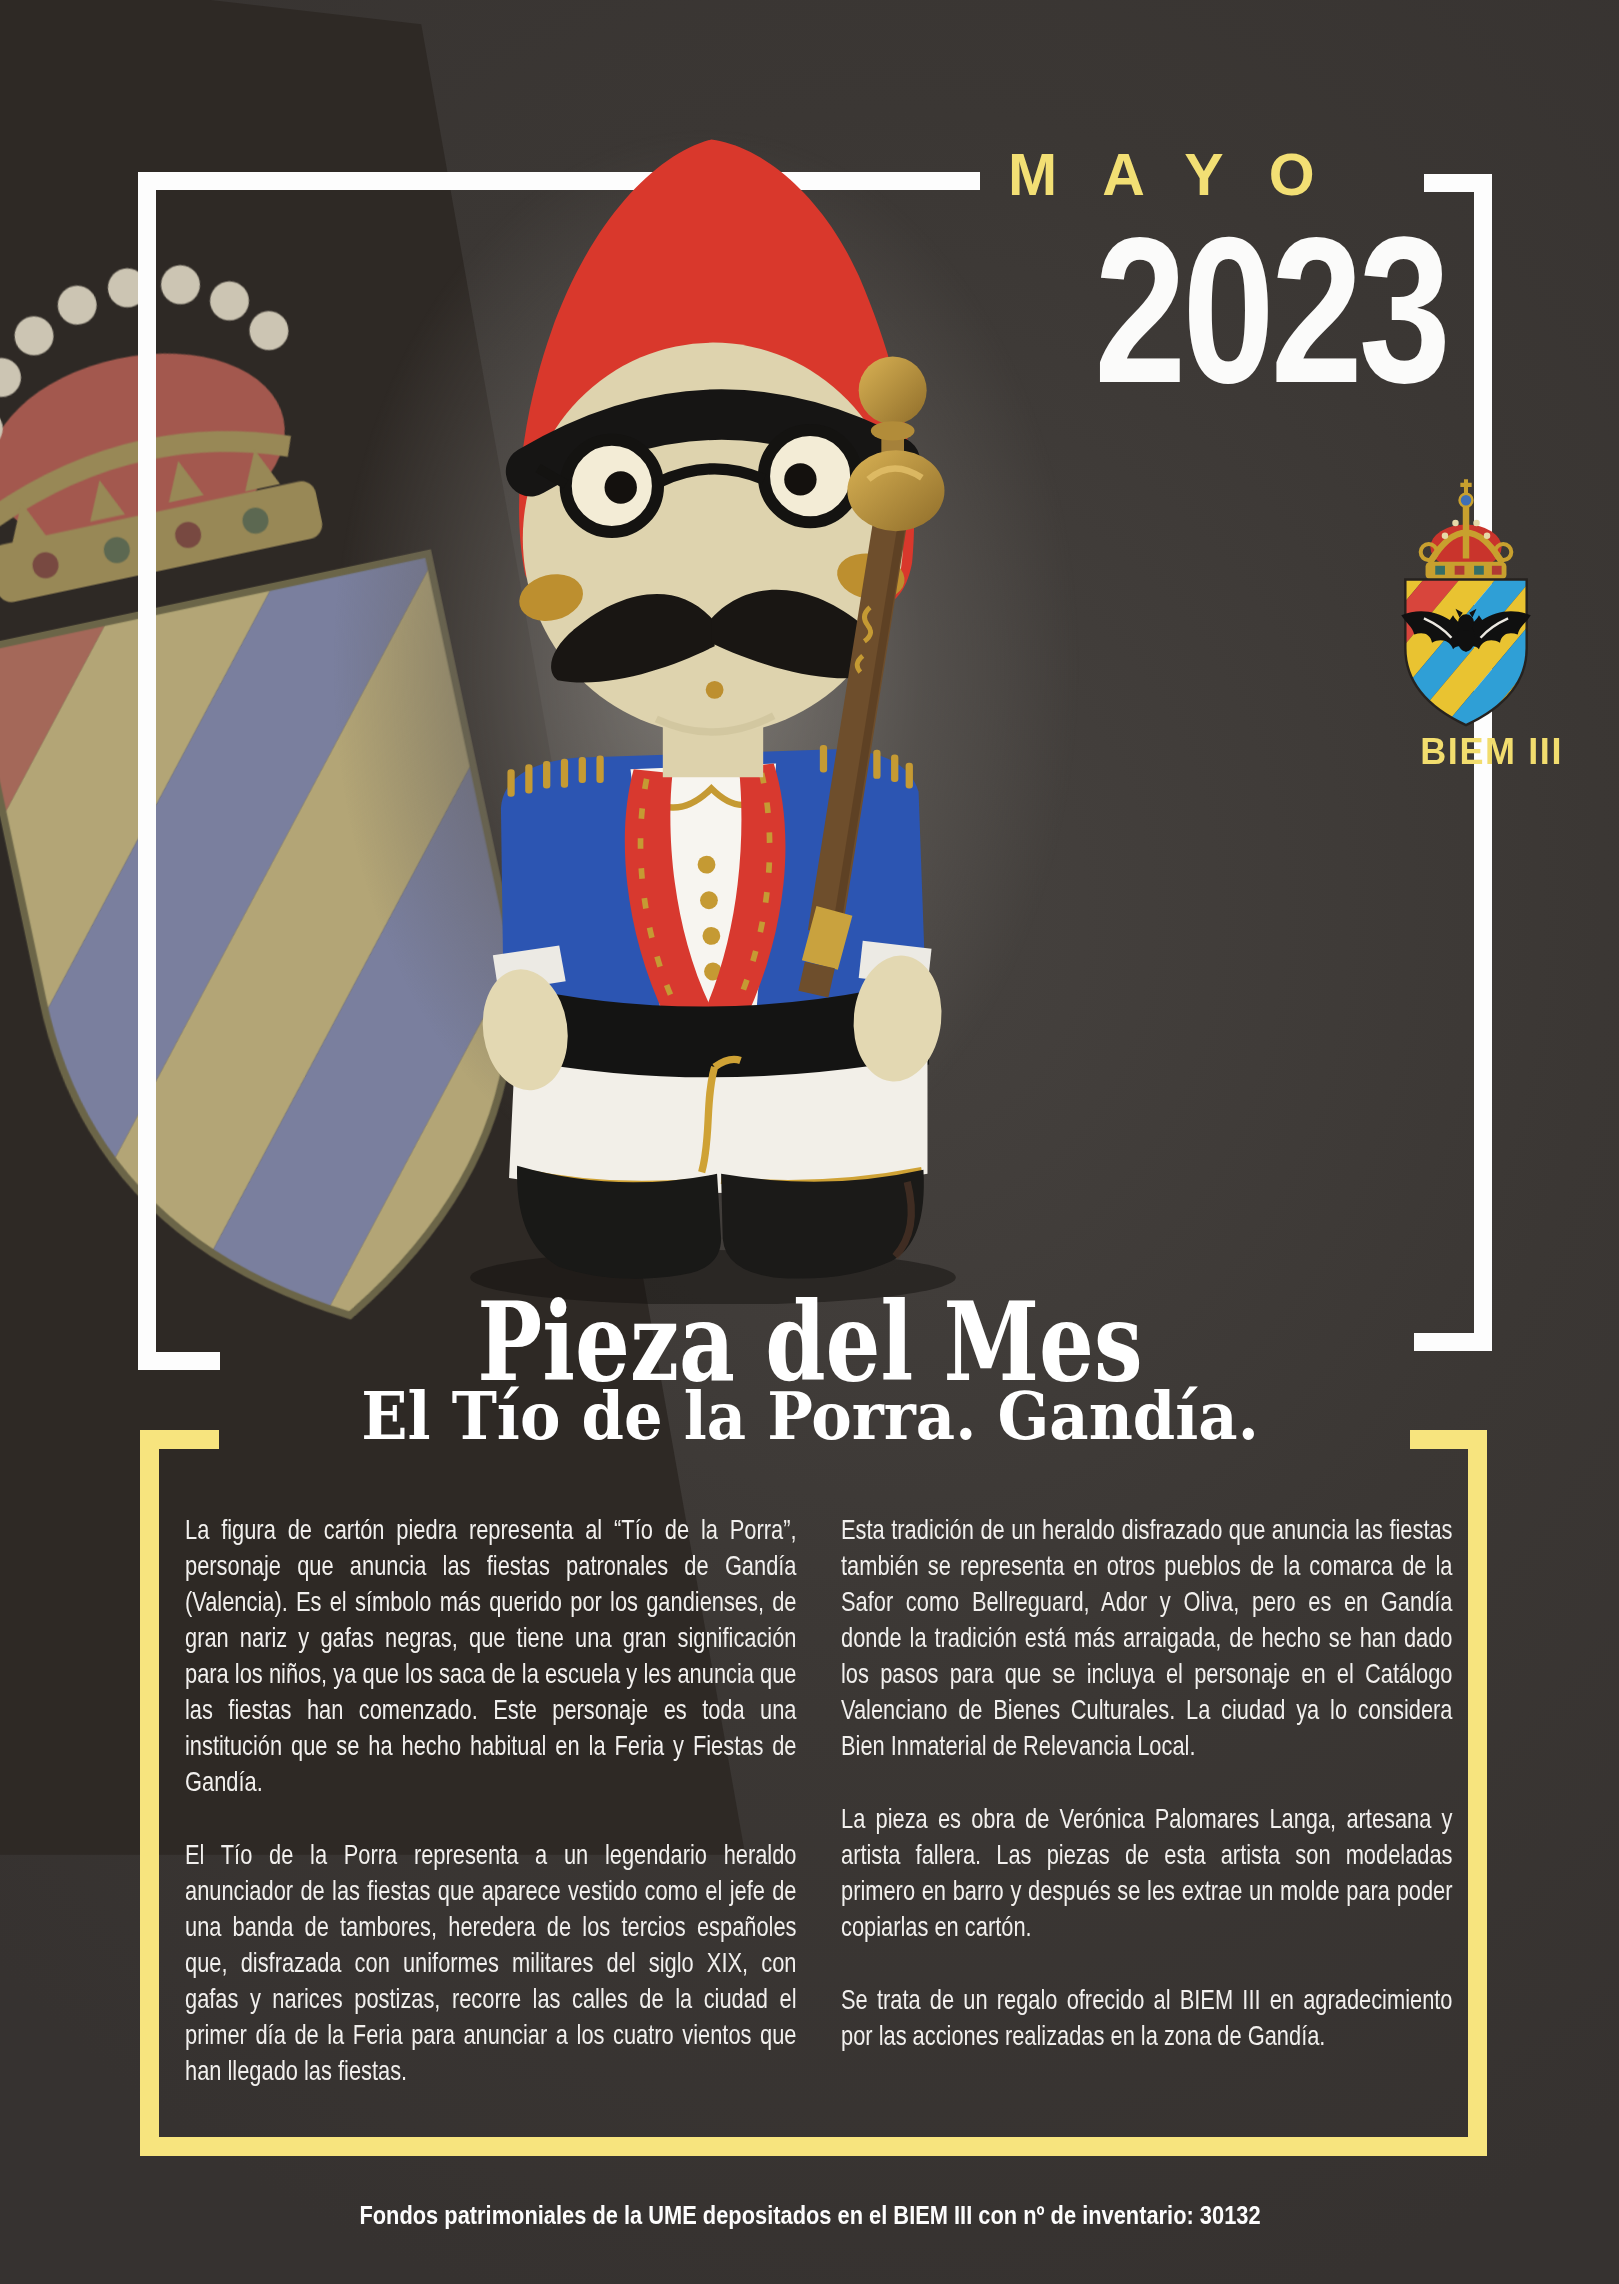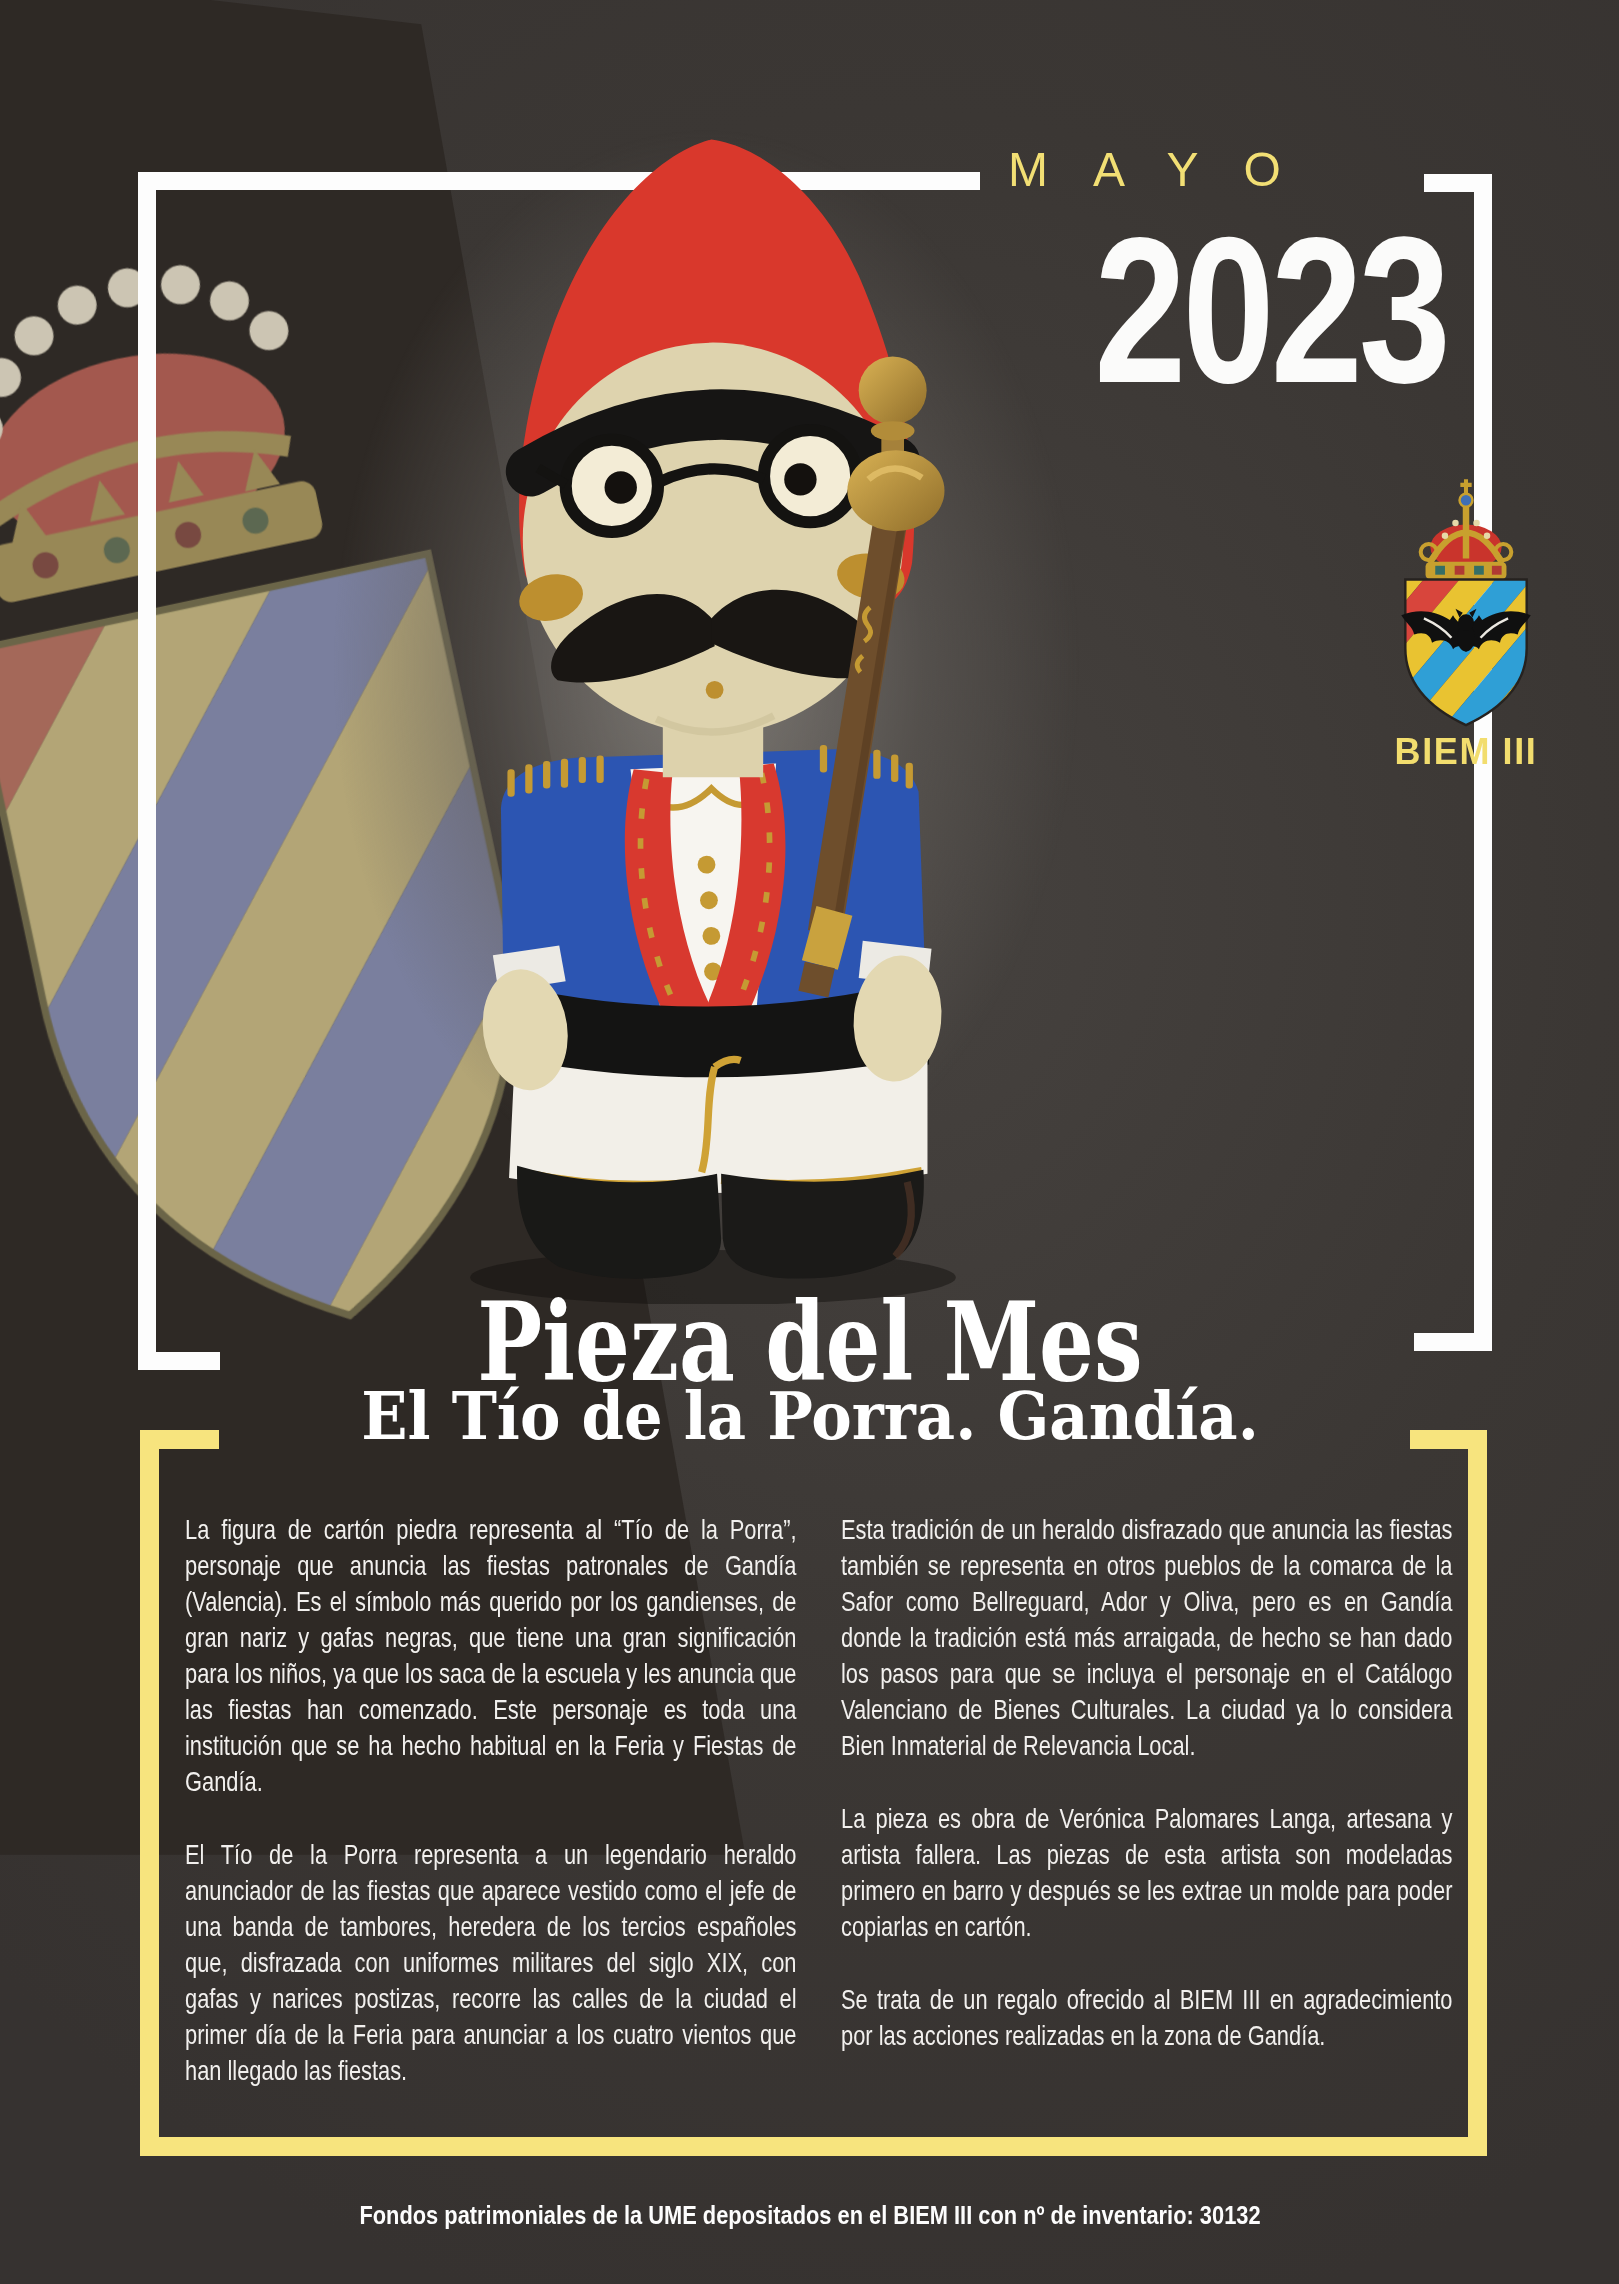--- a/index.html
+++ b/index.html
@@ -4,25 +4,25 @@
 <style>
   html,body{margin:0;padding:0;background:#222;}
   .page{position:relative;width:1620px;height:2284px;overflow:hidden;
         background:radial-gradient(ellipse 1296px 1458px at 55% 40%, #46423f 0%, #3b3734 55%, #363230 100%);
         font-family:"Liberation Sans", sans-serif;}
   svg{position:absolute;display:block;}
   
   .wbar{position:absolute;background:#fdfdfd;}
   .ybar{position:absolute;background:#f7e47e;}
   
-  .month{position:absolute;left:1008px;top:146px;font-size:48px;line-height:1;font-weight:normal;
+  .month{position:absolute;left:1008px;top:146px;font-size:59px;line-height:1;font-weight:bold;
          color:#f2df74;letter-spacing:45px;white-space:nowrap;}
   .year{position:absolute;left:972px;top:207px;width:475px;text-align:right;font-size:207px;line-height:1;
         font-weight:bold;color:#fbfbfa;transform:scaleX(0.80);transform-origin:100% 50%;letter-spacing:-4.9px;}
-  .emblem-label{position:absolute;left:1369px;top:731px;width:194px;text-align:center;font-size:36px;
+  .emblem-label{position:absolute;left:1369px;top:731px;width:194px;text-align:right;font-size:36px;
         font-weight:bold;color:#f2dd6e;letter-spacing:1.6px;}
   
   .title{position:absolute;left:0;right:0;top:1288px;text-align:center;color:#ffffff;
          font-family:"DejaVu Serif", serif;font-weight:bold;font-size:108px;line-height:1;
          transform:scaleX(0.80);}
   .subtitle{position:absolute;left:0;right:0;top:1383px;text-align:center;color:#ffffff;
          font-family:"DejaVu Serif", serif;font-weight:bold;font-size:66px;line-height:1;
          transform:scaleX(0.92);}
   
   .col{position:absolute;top:1512px;width:784px;transform:scaleX(0.78);transform-origin:0 0;

